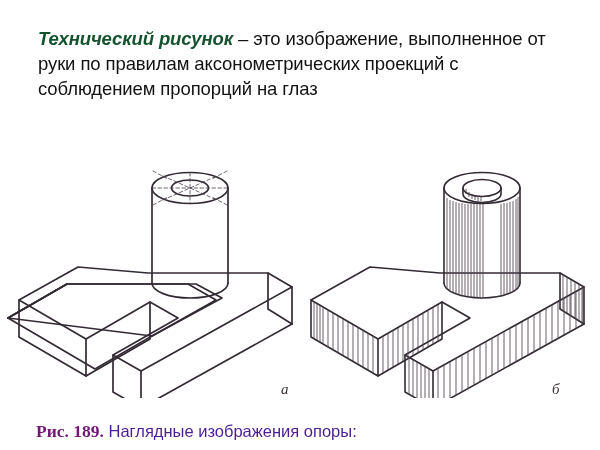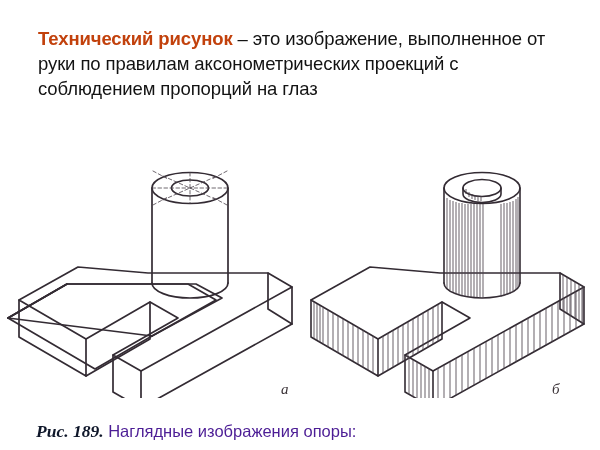--- a/index.html
+++ b/index.html
@@ -28,21 +28,22 @@
     left: 38px;
     top: 26px;
     width: 530px;
     font-size: 18.5px;
     line-height: 25px;
     color: #0f0f0f;
     letter-spacing: -0.1px;
   }
   #definition-term {
     font-weight: bold;
-    color: #c2410c;
+    font-style: italic;
+    color: #14532d;
   }
   #definition-rest {
     color: #131313;
   }
 
   
   #figure-area {
     position: absolute;
     left: 0;
     top: 148px;
@@ -68,23 +69,22 @@
     position: absolute;
     left: 36px;
     top: 421px;
     font-size: 17px;
     color: #1a1a1a;
     white-space: nowrap;
   }
   #caption-num {
     font-family: "Liberation Serif", serif;
     font-weight: bold;
-    font-style: italic;
     font-size: 17.5px;
-    color: #0f172a;
+    color: #701a75;
   }
   #caption-text {
     font-family: "Liberation Sans", sans-serif;
     font-size: 16.5px;
     color: #4c1d95;
   }
 </style>
 </head>
 <body>
 

